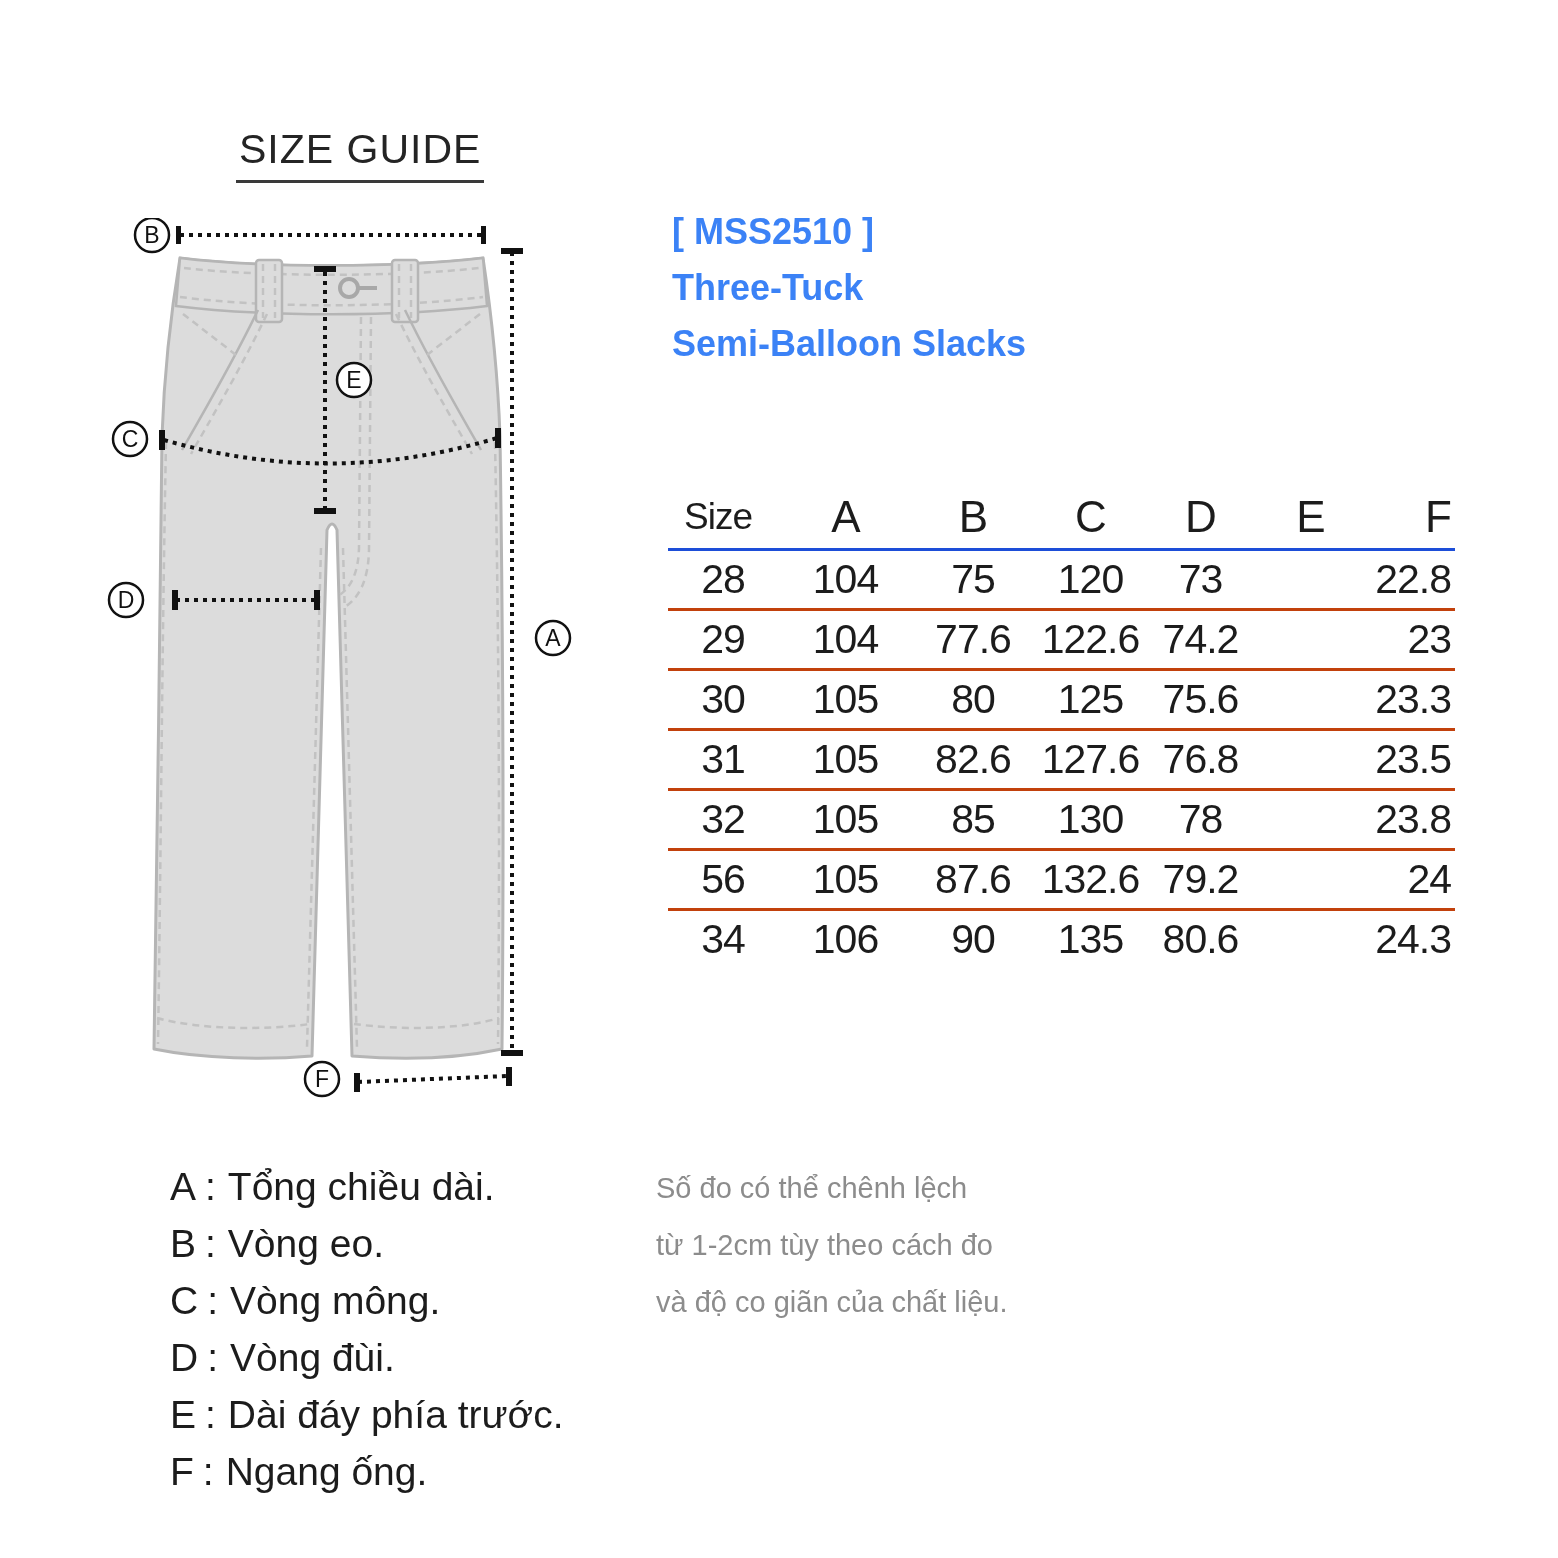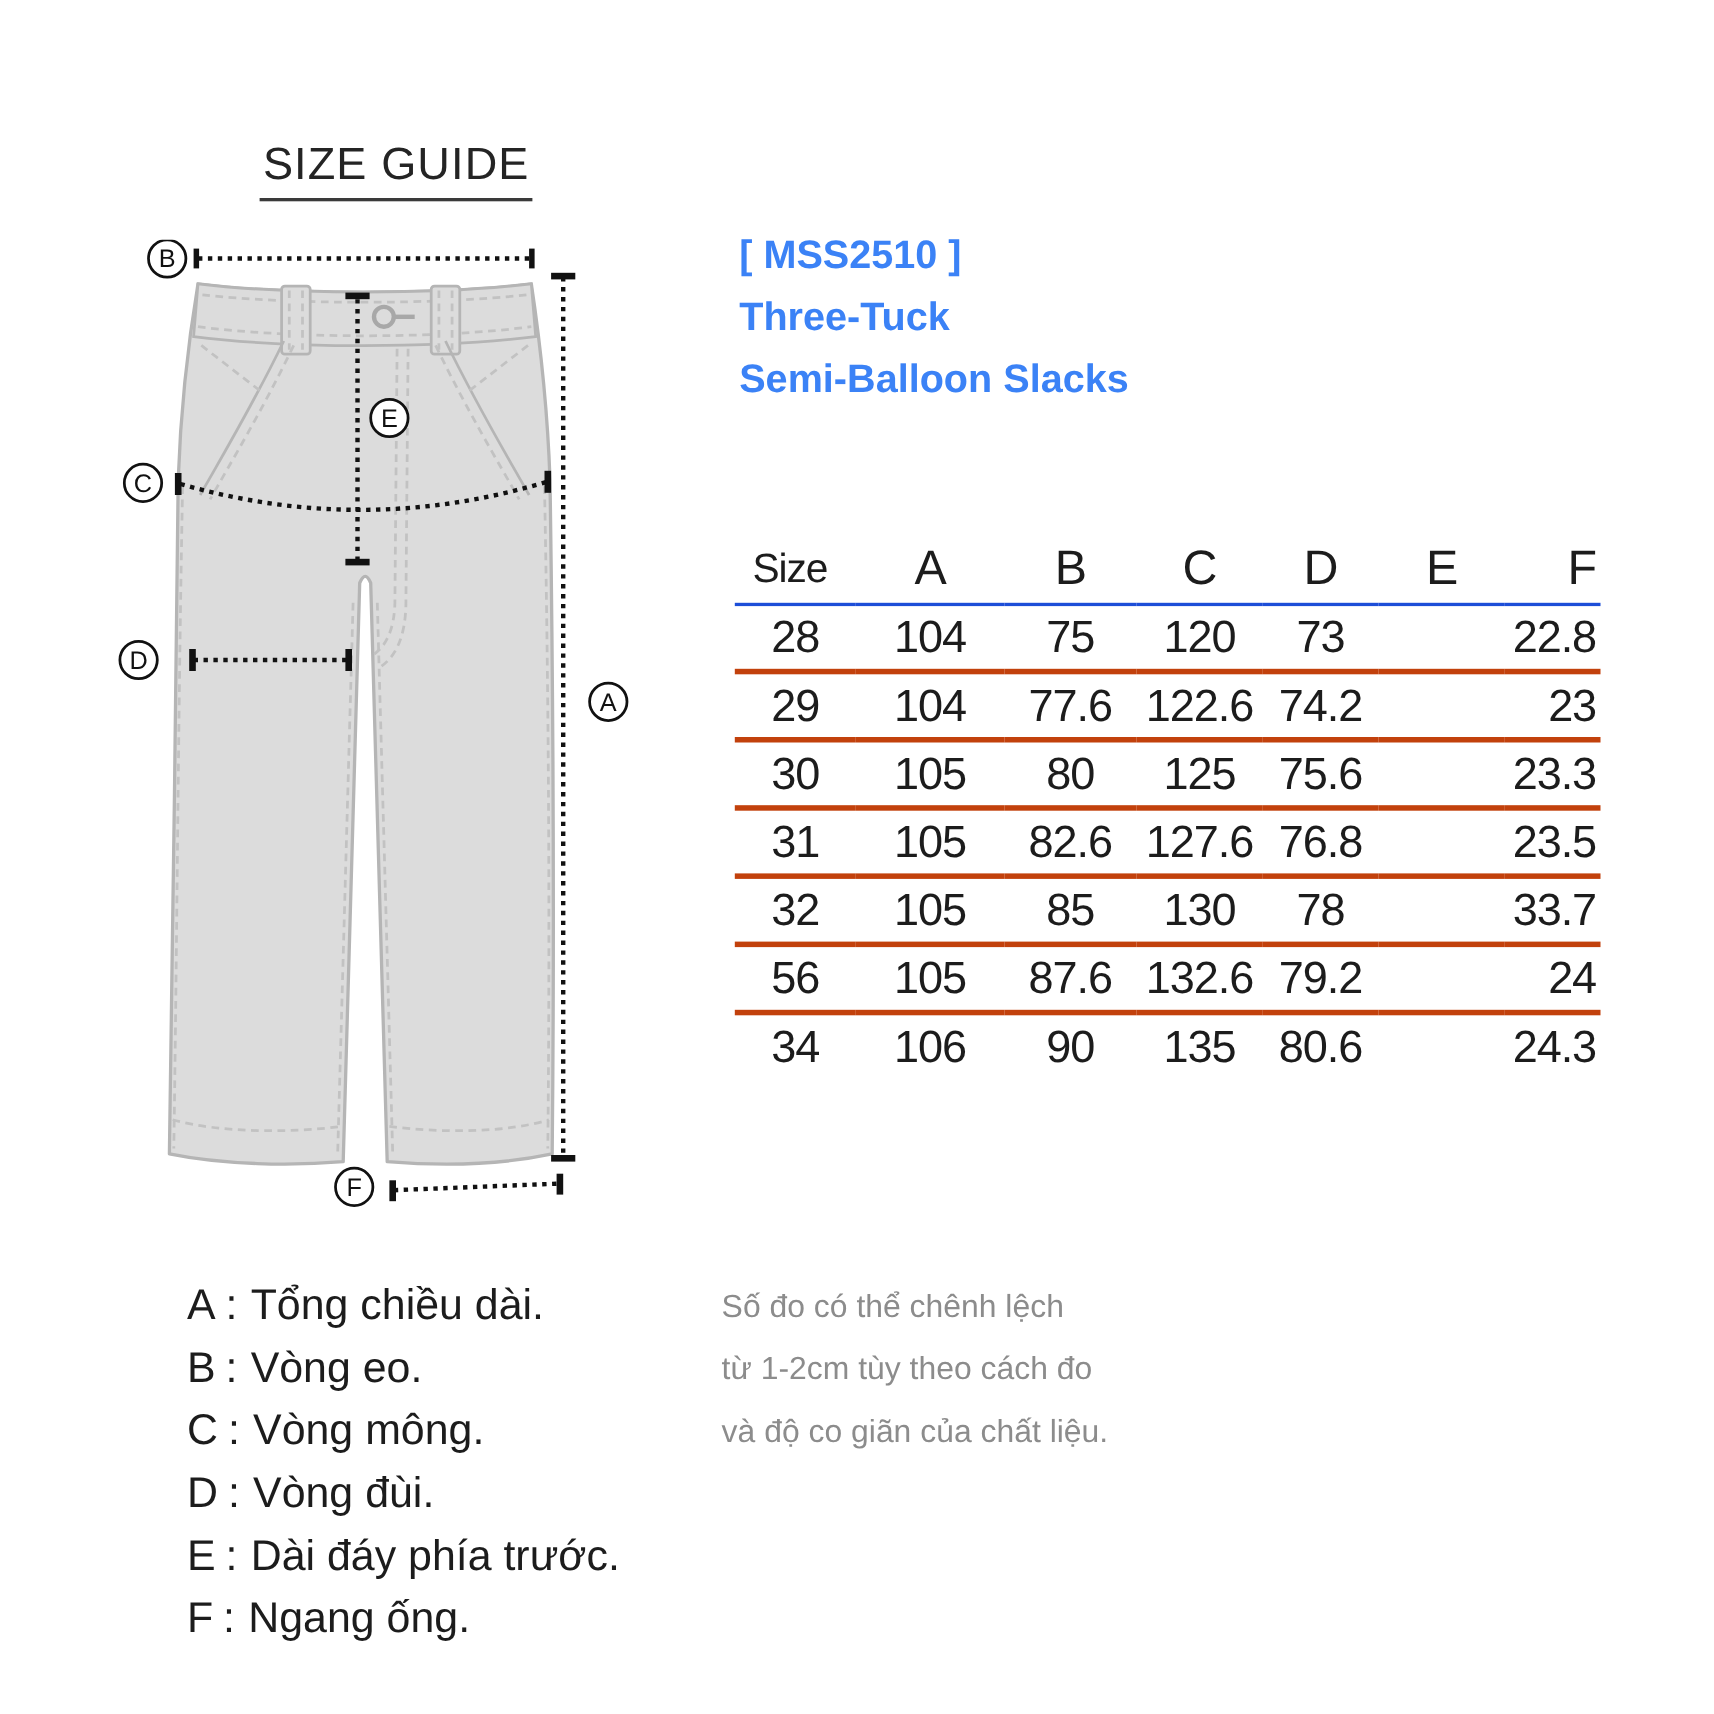--- a/index.html
+++ b/index.html
@@ -23,21 +23,21 @@
     position:absolute; left:668px; top:486px; width:787px;
     border-collapse:collapse; table-layout:fixed;
   }
   .size-table th, .size-table td {
     padding:0; vertical-align:middle; text-align:center;
     letter-spacing:-1px; font-weight:normal; white-space:nowrap;
   }
   .size-table thead th { font-size:44px; height:62px; border-bottom:3px solid #1d4ed8; }
   .size-table thead th.col-size { font-size:37px; text-align:left; padding-left:16px; }
   .size-table tbody td { font-size:41px; height:57px; }
-  .size-table tbody tr { border-bottom:5px solid #c2410c; }
+  .size-table tbody tr { border-bottom:3px solid #c2410c; }
   .size-table tbody tr:last-child { border-bottom:none; }
   .size-table .col-f { text-align:right; padding-right:4px; }
 
   
   .legend { position:absolute; left:170px; top:1158px; font-size:39px; color:#1c1c1c; }
   .legend-row { height:57px; display:flex; align-items:center; }
   .legend-sep { margin:0 12px 0 9px; }
 
   
   .note { position:absolute; left:656px; top:1160px; font-size:29px; color:#8c8c8c; }
@@ -225,21 +225,21 @@
         <td></td>
         <td class="col-f">23.5</td>
       </tr>
       <tr>
         <td>32</td>
         <td>105</td>
         <td>85</td>
         <td>130</td>
         <td>78</td>
         <td></td>
-        <td class="col-f">33.7</td>
+        <td class="col-f">23.8</td>
       </tr>
       <tr>
         <td>56</td>
         <td>105</td>
         <td>87.6</td>
         <td>132.6</td>
         <td>79.2</td>
         <td></td>
         <td class="col-f">24</td>
       </tr>

